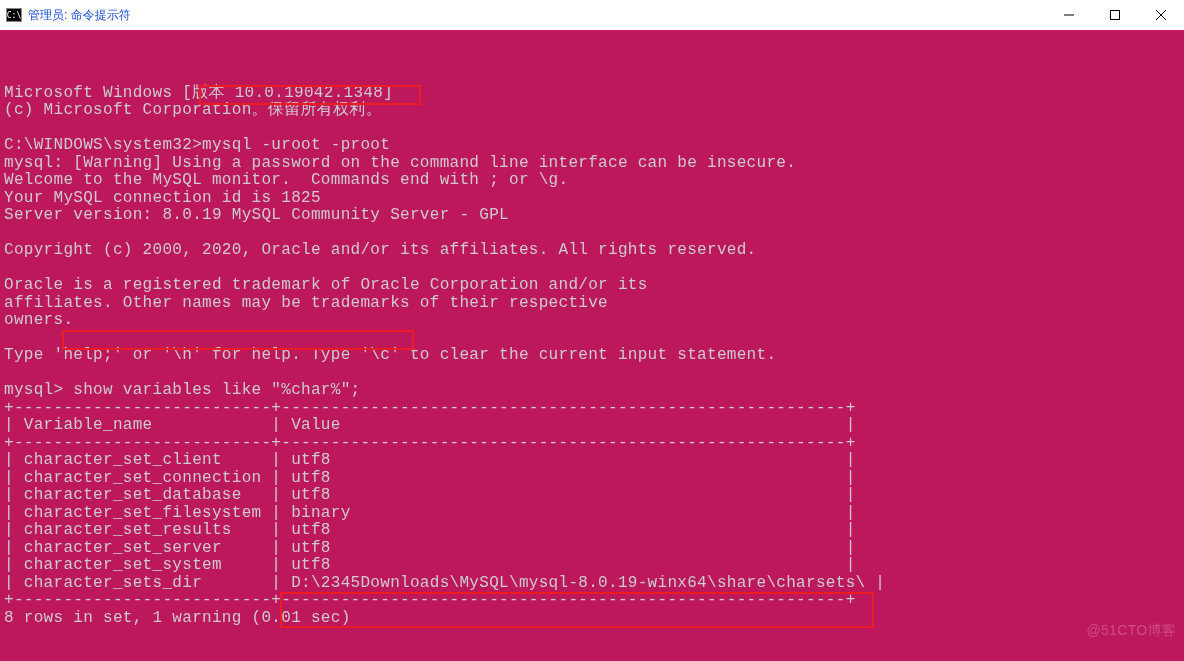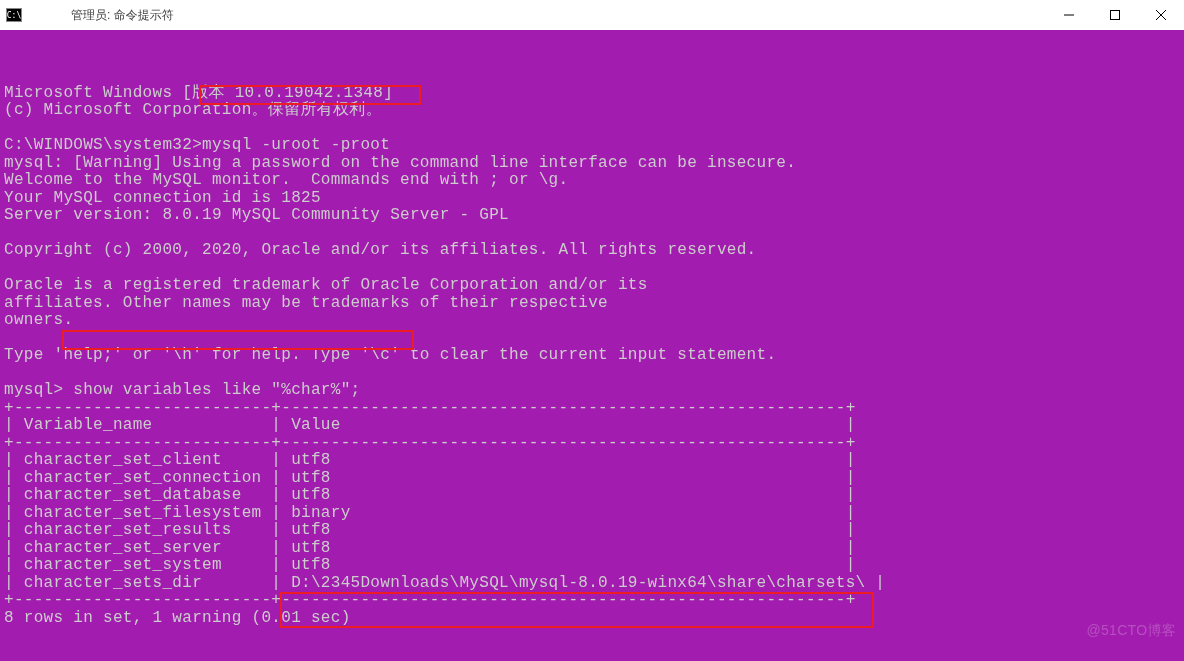--- a/index.html
+++ b/index.html
@@ -27,31 +27,31 @@
     padding-left: 6px;
   }
   .titleleft { display: flex; align-items: center; gap: 6px; }
   .app-icon {
     width: 16px; height: 14px;
     background: #000;
     display: flex; align-items: center; justify-content: center;
     color: #fff; font-size: 8px; font-family: monospace;
     border: 1px solid #888;
   }
-  .title-text { color: #404040; margin-left: 43px; }
+  .title-text { color: #1d4ed8; }
   .winbtns { display: flex; height: 100%; }
   .winbtn {
     width: 46px; height: 100%;
     display: flex; align-items: center; justify-content: center;
     color: #000;
   }
   .winbtn svg { stroke: #000; }
   .terminal {
     flex: 1;
-    background: #a21caf;
+    background: #be185d;
     color: #ccc;
     font-family: "NSimSun", "SimSun", "Consolas", "Courier New", monospace;
     font-size: 16px;
     line-height: 17.5px;
     padding: 2px 4px;
     position: relative;
     white-space: pre;
     overflow: hidden;
     letter-spacing: 0.3px;
   }

